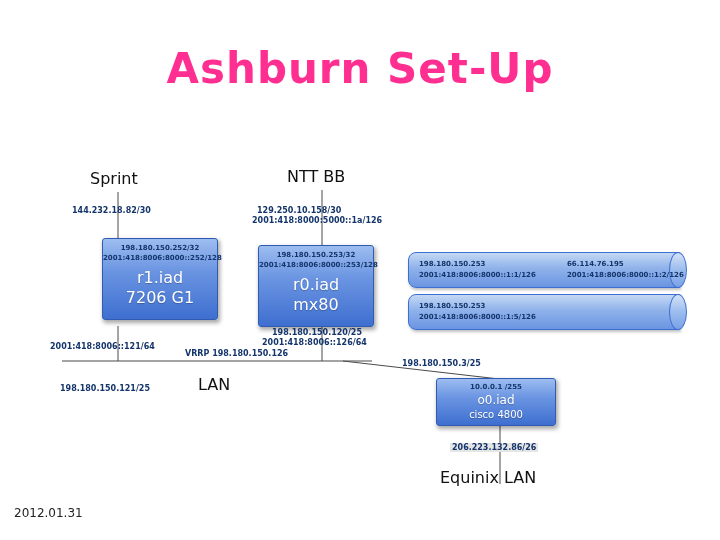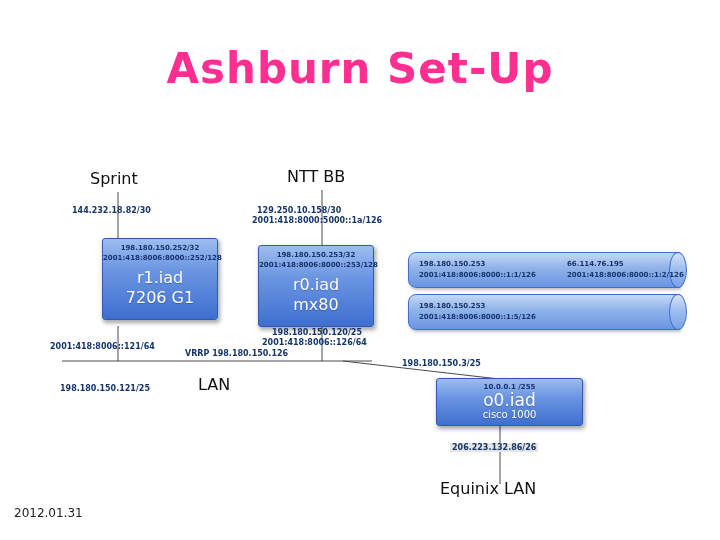--- a/index.html
+++ b/index.html
@@ -27,21 +27,21 @@
   .cap{position:absolute;right:-8px;top:-1px;width:16px;height:34px;border-radius:50%;
        border:1px solid #3e6fd0;
        background:linear-gradient(180deg,#d4e2f7 0%,#9bbcee 50%,#7aa2e6 100%);}
   .col{position:absolute;top:6px;}
   .col .ipline{font-weight:bold;color:#14356b;font-size:7px;line-height:11px;text-align:left;}
   .obox{position:absolute;border:1px solid #2f5cb0;border-radius:3px;
         background:linear-gradient(180deg,#9dbdf0 0%,#6b95e2 40%,#3e6fd0 100%);
         box-shadow:1.5px 2.5px 4px rgba(0,0,0,0.35);
         text-align:center;padding-top:3px;box-sizing:border-box;}
   .oLoop{font-size:7px;font-weight:bold;color:#14356b;line-height:10px;}
-  .oName{color:#fff;font-size:17px;line-height:16px;text-shadow:0 1px 1px rgba(0,0,0,0.25);text-align:center;}
+  .oName{color:#fff;font-size:12px;line-height:16px;text-shadow:0 1px 1px rgba(0,0,0,0.25);text-align:center;}
   .oModel{color:#fff;font-size:10px;line-height:13px;text-shadow:0 1px 1px rgba(0,0,0,0.25);}
   .date{font-size:12px;color:#222;}
   .bgw{background:#e5e5e5;padding:0 2px;}
 </style>
 </head>
 <body>
 
 <div class="slide">
 
   <svg class="wires" width="720" height="540">
@@ -99,25 +99,25 @@
 
   <div class="abs ip ip8" style="left:60px;top:344px;width:100px;margin-top:40px;">198.180.150.121/25</div>
   <div class="abs ip ip8" style="left:50px;top:342px;width:120px;">2001:418:8006::121/64</div>
   <div class="abs ip ip8" style="left:272px;top:328px;width:100px;">198.180.150.120/25</div>
   <div class="abs ip ip8" style="left:262px;top:338px;width:120px;">2001:418:8006::126/64</div>
 
   <div class="abs ip ip8" style="left:185px;top:349px;text-align:center;">VRRP 198.180.150.126</div>
   <div class="abs lbl" style="left:198px;top:375px;width:50px;">LAN</div>
   <div class="abs ip ip8" style="left:402px;top:359px;text-align:left;">198.180.150.3/25</div>
 
-  <div class="obox" style="left:436px;top:378px;width:147px;height:48px;">
+  <div class="obox" style="left:436px;top:378px;width:120px;height:48px;">
     <div class="oLoop">10.0.0.1 /255</div>
     <div class="oName">o0.iad</div>
-    <div class="oModel">cisco 1000</div>
+    <div class="oModel">cisco 4800</div>
   </div>
 
   <div class="abs ip ip8" style="left:450px;top:443px;width:100px;"><span class="bgw">206.223.132.86/26</span></div>
 
-  <div class="abs lbl" style="left:440px;top:479px;width:120px;">Equinix LAN</div>
+  <div class="abs lbl" style="left:440px;top:468px;width:120px;">Equinix LAN</div>
 
   <div class="abs date" style="left:14px;top:506px;">2012.01.31</div>
 
 </div>
 
 </body></html>

